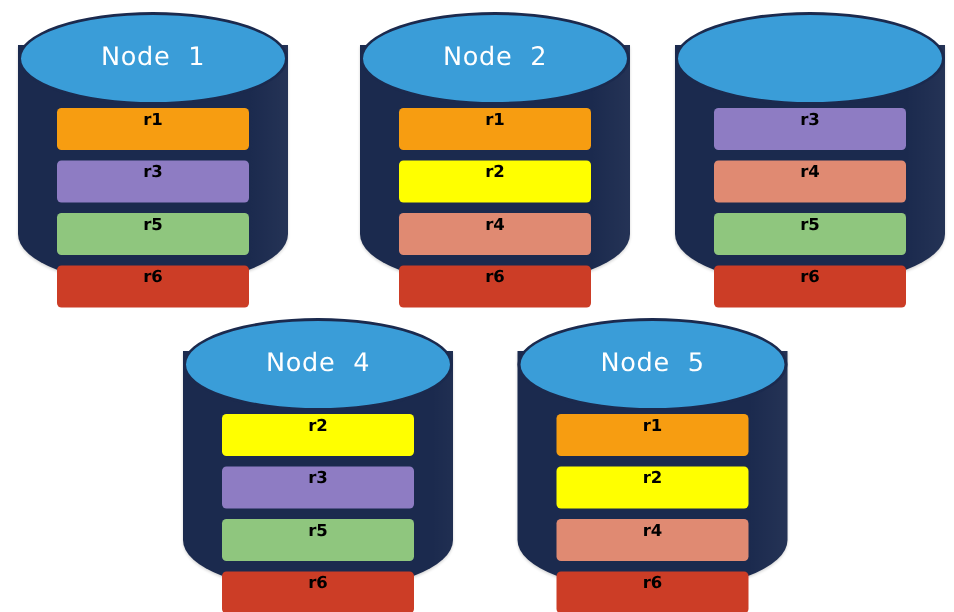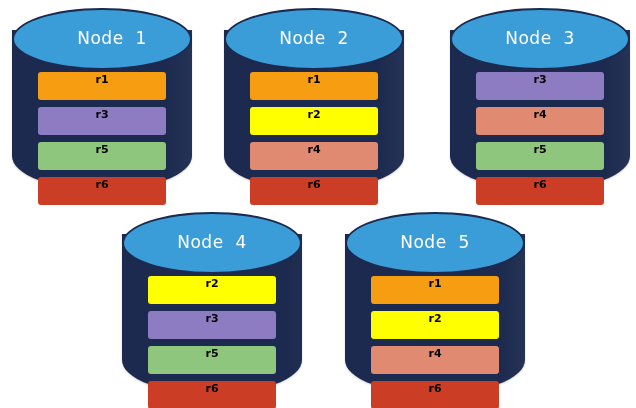--- a/index.html
+++ b/index.html
@@ -99,45 +99,44 @@
   .replica-bar:last-child { margin-bottom: 18px; }
 </style>
 </head>
 <body>
 
 <div id="canvas" style="background: rgb(255, 255, 255);">
     <div class="node" style="left: 12px; top: 8px;">
       <div class="cyl-body" style="background: rgb(27, 42, 78);"></div>
       <div class="cyl-shade"></div>
       <div class="cyl-top" style="background: rgb(58, 157, 216); border-color: rgb(27, 42, 78);"></div>
-      <div class="node-label" style="color: rgb(255, 255, 255); padding-left: 10px;">Node  1</div>
+      <div class="node-label" style="color: rgb(255, 255, 255);">Node  1</div>
       <div class="replica-stack">
         <div class="replica-bar" style="background: rgb(247, 157, 17);">r1</div>
         <div class="replica-bar" style="background: rgb(142, 124, 195);">r3</div>
         <div class="replica-bar" style="background: rgb(143, 198, 126);">r5</div>
         <div class="replica-bar" style="background: rgb(204, 61, 38);">r6</div>
       </div>
     </div>
-    <div class="node" style="left: 224px; top: 8px;">
+    <div class="node" style="left: 240px; top: 8px;">
       <div class="cyl-body" style="background: rgb(27, 42, 78);"></div>
       <div class="cyl-shade"></div>
       <div class="cyl-top" style="background: rgb(58, 157, 216); border-color: rgb(27, 42, 78);"></div>
       <div class="node-label" style="color: rgb(255, 255, 255);">Node  2</div>
       <div class="replica-stack">
         <div class="replica-bar" style="background: rgb(247, 157, 17);">r1</div>
         <div class="replica-bar" style="background: rgb(255, 255, 0);">r2</div>
         <div class="replica-bar" style="background: rgb(224, 138, 114);">r4</div>
         <div class="replica-bar" style="background: rgb(204, 61, 38);">r6</div>
       </div>
     </div>
     <div class="node" style="left: 450px; top: 8px;">
       <div class="cyl-body" style="background: rgb(27, 42, 78);"></div>
       <div class="cyl-shade"></div>
       <div class="cyl-top" style="background: rgb(58, 157, 216); border-color: rgb(27, 42, 78);"></div>
-      <div class="node-label" style="color: rgb(255, 255, 255);">Node  3</div>
       <div class="replica-stack">
         <div class="replica-bar" style="background: rgb(142, 124, 195);">r3</div>
         <div class="replica-bar" style="background: rgb(224, 138, 114);">r4</div>
         <div class="replica-bar" style="background: rgb(143, 198, 126);">r5</div>
         <div class="replica-bar" style="background: rgb(204, 61, 38);">r6</div>
       </div>
     </div>
     <div class="node" style="left: 122px; top: 212px; padding-left: 12px;">
       <div class="cyl-body" style="background: rgb(27, 42, 78);"></div>
       <div class="cyl-shade"></div>

